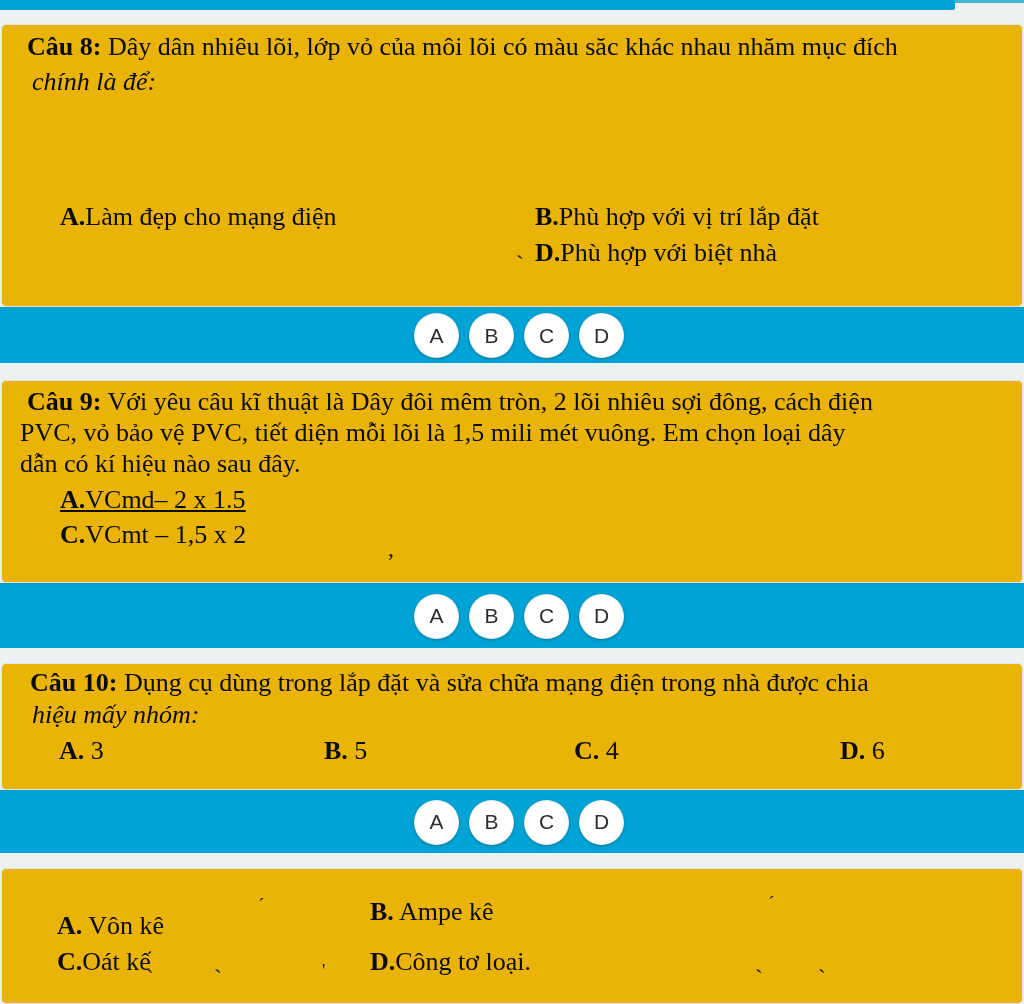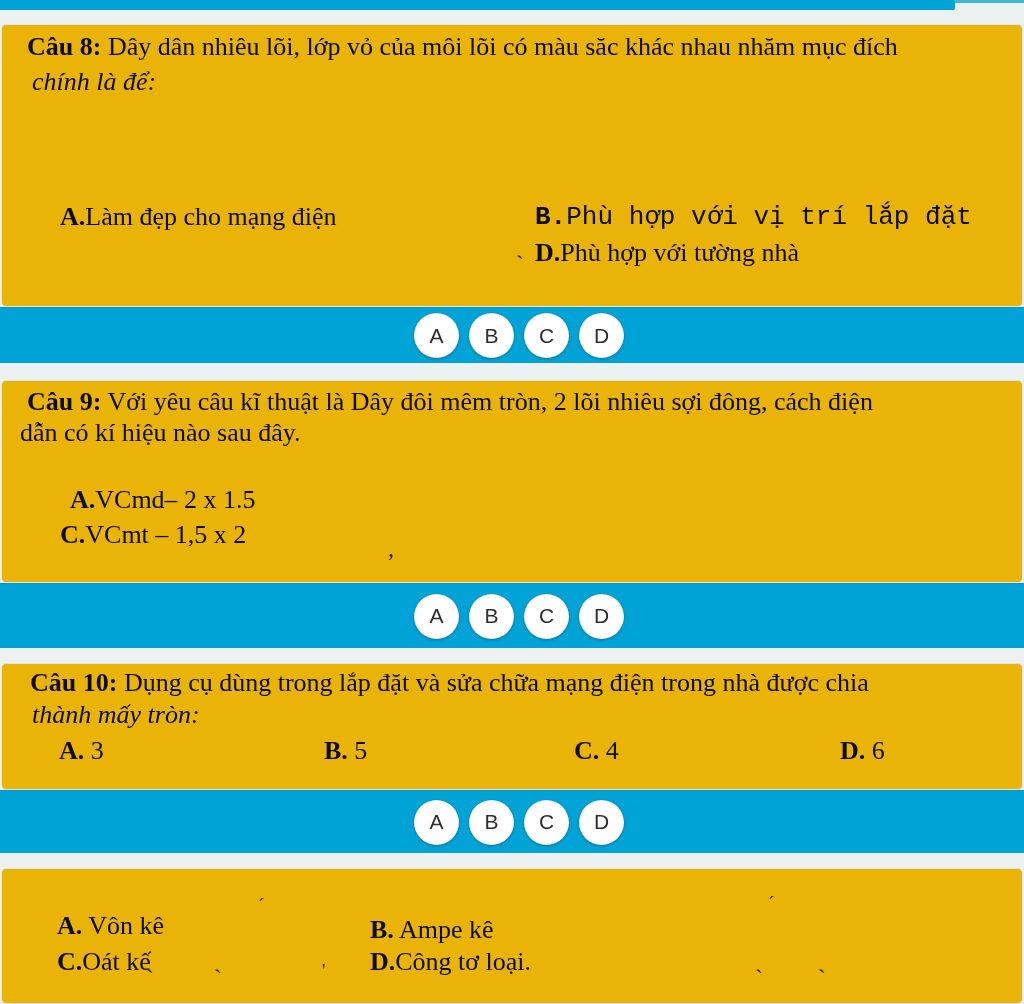--- a/index.html
+++ b/index.html
@@ -46,27 +46,27 @@
   .card-q9 .qline{line-height:31px;}
   .card-q10 .qline{line-height:32px;}
   .qlabel{font-weight:700;}
   .ind-25{margin-left:25px;}
   .ind-28{margin-left:28px;}
   .ind-30{margin-left:30px;font-style:italic;}
   .ind-18{margin-left:18px;}
   
   .opt{position:absolute;white-space:nowrap;font-size:26px;}
   .opt b{font-weight:700;}
-  .q8-a{left:58px;top:177px;}  .q8-b{left:533px;top:177px;font-family:Liberation Mono, monospace;}
+  .q8-a{left:58px;top:177px;}  .q8-b{left:533px;top:177px;}
   .q8-c{left:58px;top:213px;}  .q8-d{left:533px;top:213px;}
-  .q9-a{left:68px;top:104px;}  .q9-b{left:477px;top:104px;}
+  .q9-a{left:58px;top:104px;text-decoration:underline;}  .q9-b{left:477px;top:104px;}
   .q9-c{left:58px;top:139px;}  .q9-d{left:477px;top:139px;}
   .q10-a{left:57px;top:72px;}  .q10-b{left:322px;top:72px;}
   .q10-c{left:572px;top:72px;} .q10-d{left:838px;top:72px;}
-  .q11-a{left:55px;top:42px;}  .q11-b{left:368px;top:46px;}
+  .q11-a{left:55px;top:42px;}  .q11-b{left:368px;top:28px;}
   .q11-c{left:55px;top:78px;}  .q11-d{left:368px;top:78px;}
   
   .stray{position:absolute;font-size:24px;color:#1a1a1a;line-height:1;}
   .sm1{left:516px;top:252px;}
   .sm2{left:388px;top:536px;}
   .sm3{left:258px;top:896px;font-size:20px;}
   .sm4{left:768px;top:894px;font-size:20px;}
   .sm5{left:146px;top:966px;}
   .sm6{left:214px;top:966px;}
   .sm7{left:322px;top:962px;font-size:18px;}
@@ -83,52 +83,53 @@
     <div class="top-bar-fill"></div>
   </div>
 
   <section class="card card-q8">
     <div class="qtext">
       <p class="qline ind-25"><b class="qlabel">Câu 8:</b> <span>Dây dân nhiêu lõi, lớp vỏ của môi lõi có màu săc khác nhau nhăm mục đích</span></p>
       <p class="qline ind-30">chính là để:</p>
     </div>
     <span class="opt q8-a"><b>A.</b><span>Làm đẹp cho mạng điện</span></span>
     <span class="opt q8-b"><b>B.</b><span>Phù hợp với vị trí lắp đặt</span></span>
-    <span class="opt q8-d"><b>D.</b><span>Phù hợp với tường nhà</span></span>
+    <span class="opt q8-d"><b>D.</b><span>Phù hợp với biệt nhà</span></span>
   </section>
 
   <div class="answer-bar bar-1">
     <div class="choice-circle">A</div>
     <div class="choice-circle">B</div>
     <div class="choice-circle">C</div>
     <div class="choice-circle">D</div>
   </div>
   <div class="gap-1"></div>
 
   <section class="card card-q9">
     <div class="qtext">
       <p class="qline ind-25"><b class="qlabel">Câu 9:</b> <span>Với yêu câu kĩ thuật là Dây đôi mêm tròn, 2 lõi nhiêu sợi đông, cách điện</span></p>
+      <p class="qline ind-18">PVC, vỏ bảo vệ PVC, tiết diện mỗi lõi là 1,5 mili mét vuông. Em chọn loại dây</p>
       <p class="qline ind-18">dẫn có kí hiệu nào sau đây.</p>
     </div>
     <span class="opt q9-a"><b>A.</b><span>VCmd– 2 x 1.5</span></span>
     <span class="opt q9-c"><b>C.</b><span>VCmt – 1,5 x 2</span></span>
   </section>
 
   <div class="answer-bar bar-2">
     <div class="choice-circle">A</div>
     <div class="choice-circle">B</div>
     <div class="choice-circle">C</div>
     <div class="choice-circle">D</div>
   </div>
   <div class="gap-2"></div>
 
   <section class="card card-q10">
     <div class="qtext">
       <p class="qline ind-28"><b class="qlabel">Câu 10:</b> <span>Dụng cụ dùng trong lắp đặt và sửa chữa mạng điện trong nhà được chia</span></p>
-      <p class="qline ind-30">thành mấy tròn:</p>
+      <p class="qline ind-30">hiệu mấy nhóm:</p>
     </div>
     <span class="opt q10-a"><b>A.</b><span> 3</span></span>
     <span class="opt q10-b"><b>B.</b><span> 5</span></span>
     <span class="opt q10-c"><b>C.</b><span> 4</span></span>
     <span class="opt q10-d"><b>D.</b><span> 6</span></span>
   </section>
 
   <div class="answer-bar bar-3">
     <div class="choice-circle">A</div>
     <div class="choice-circle">B</div>

